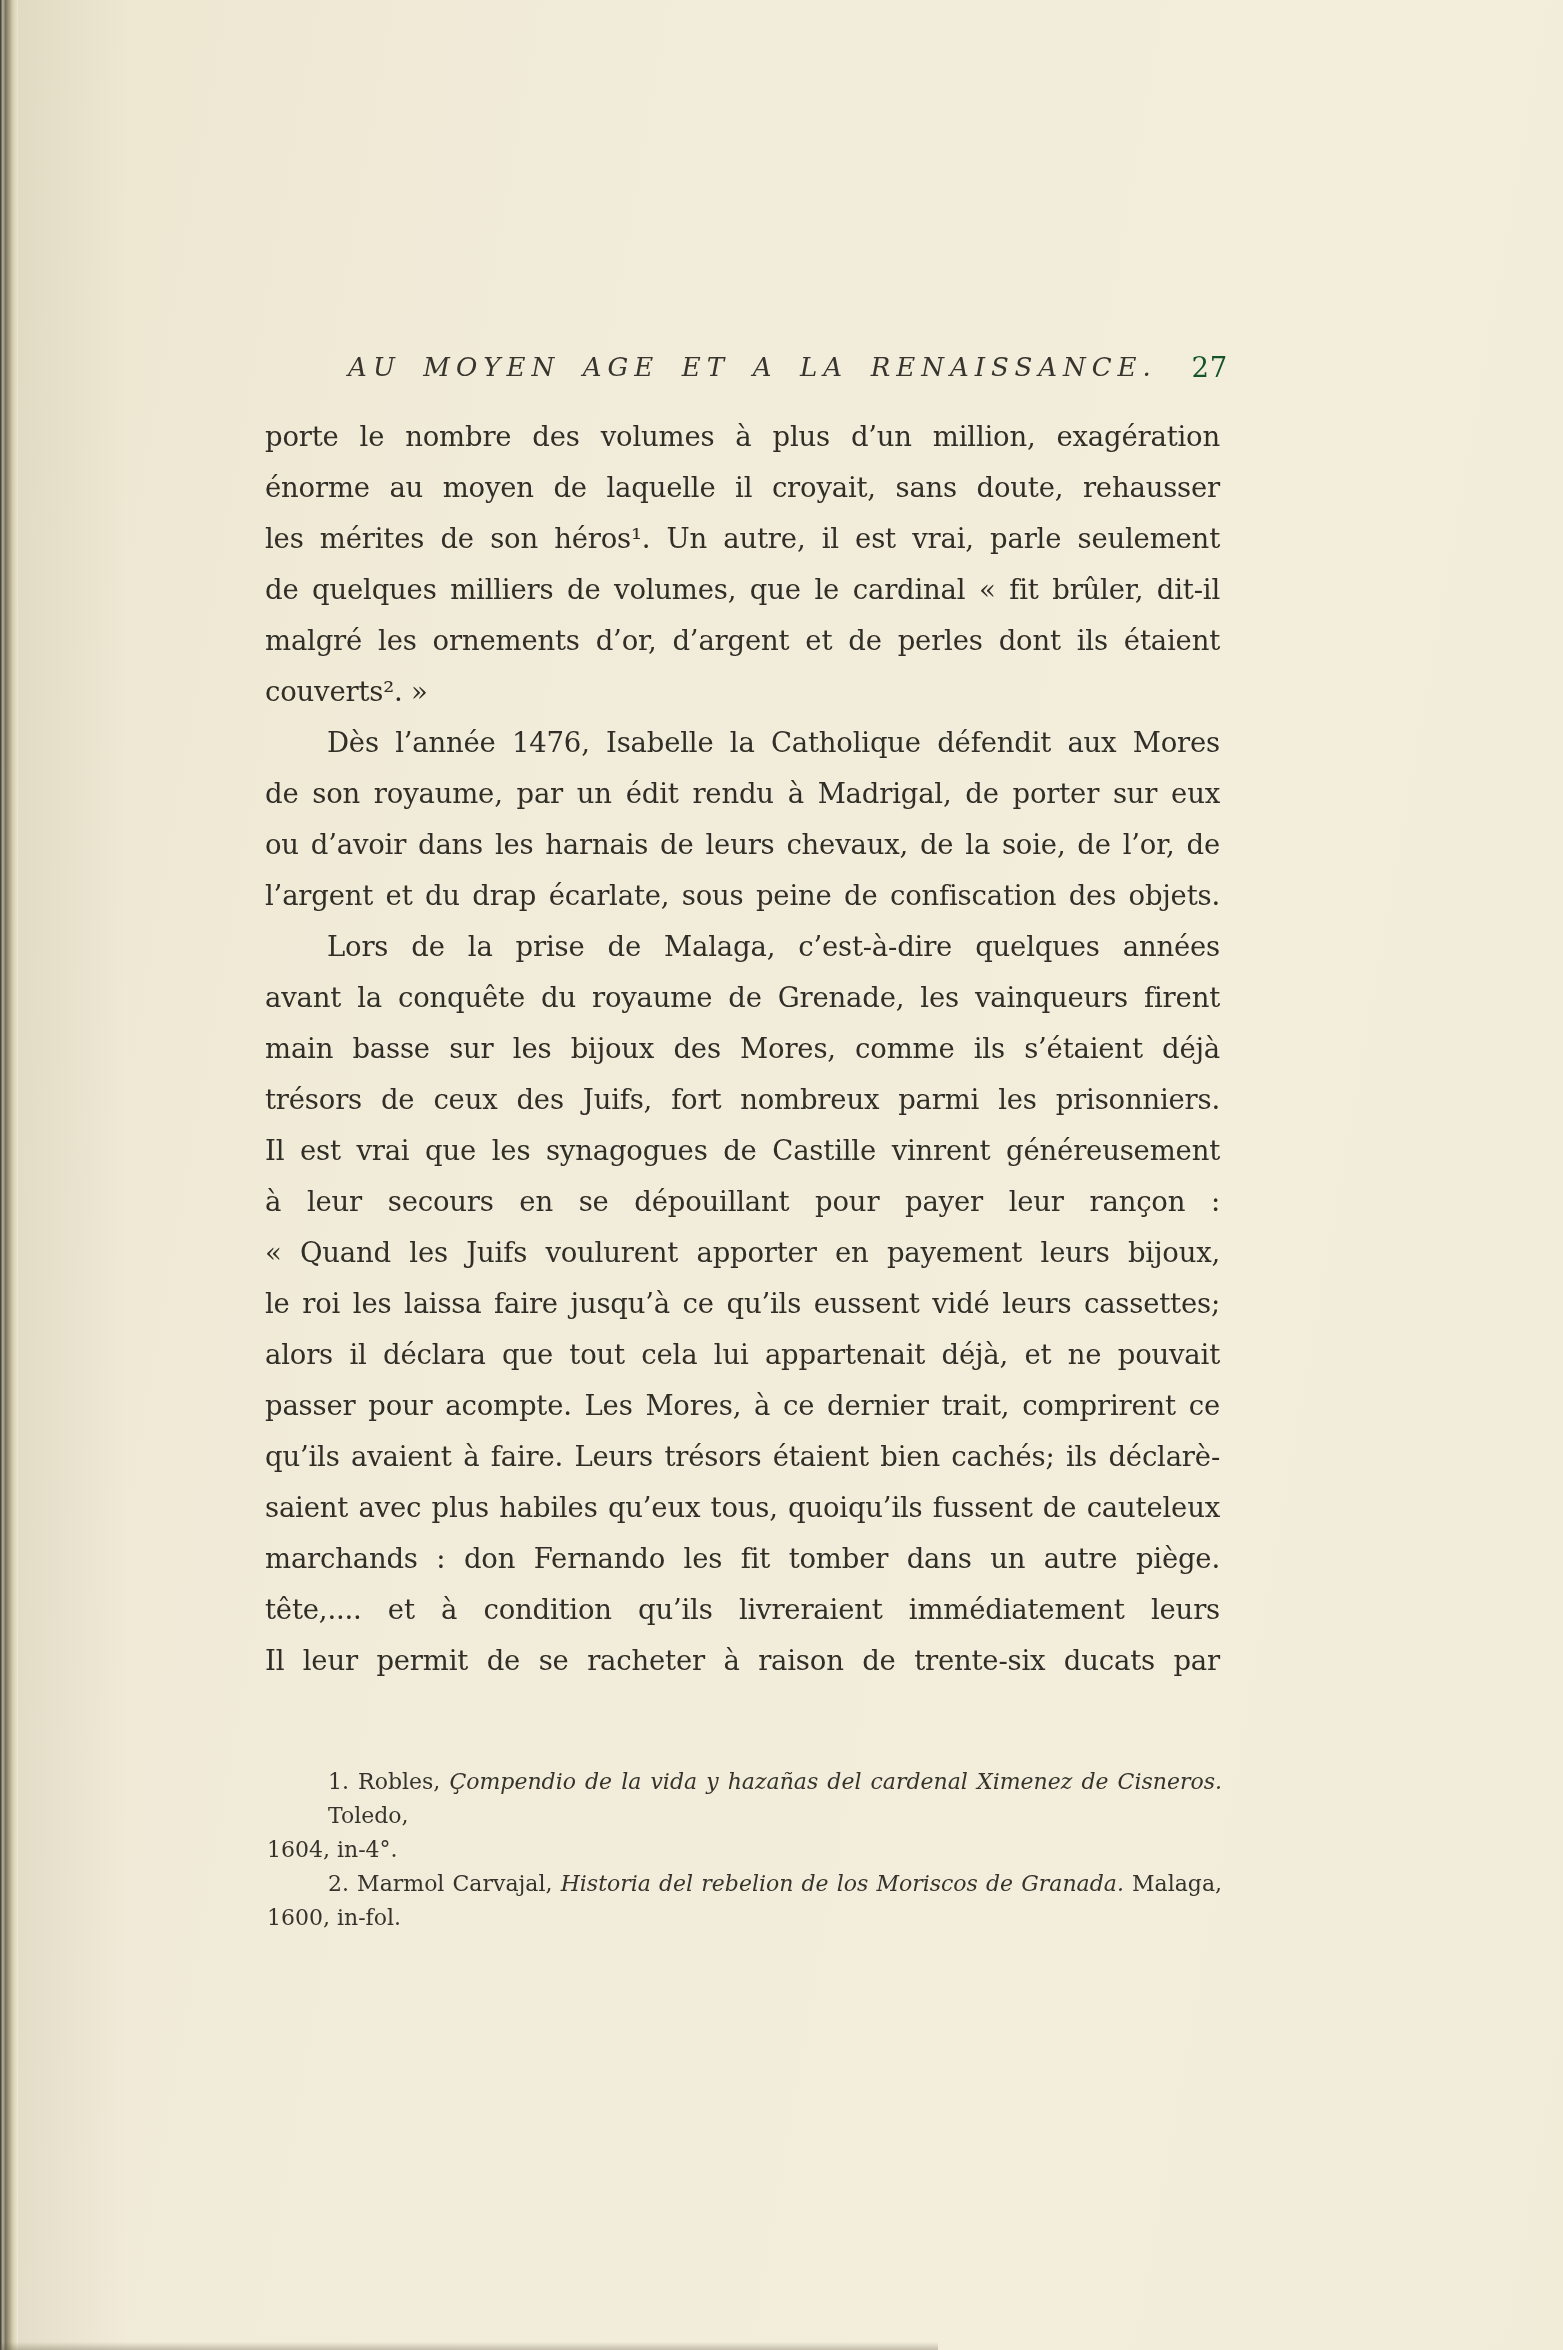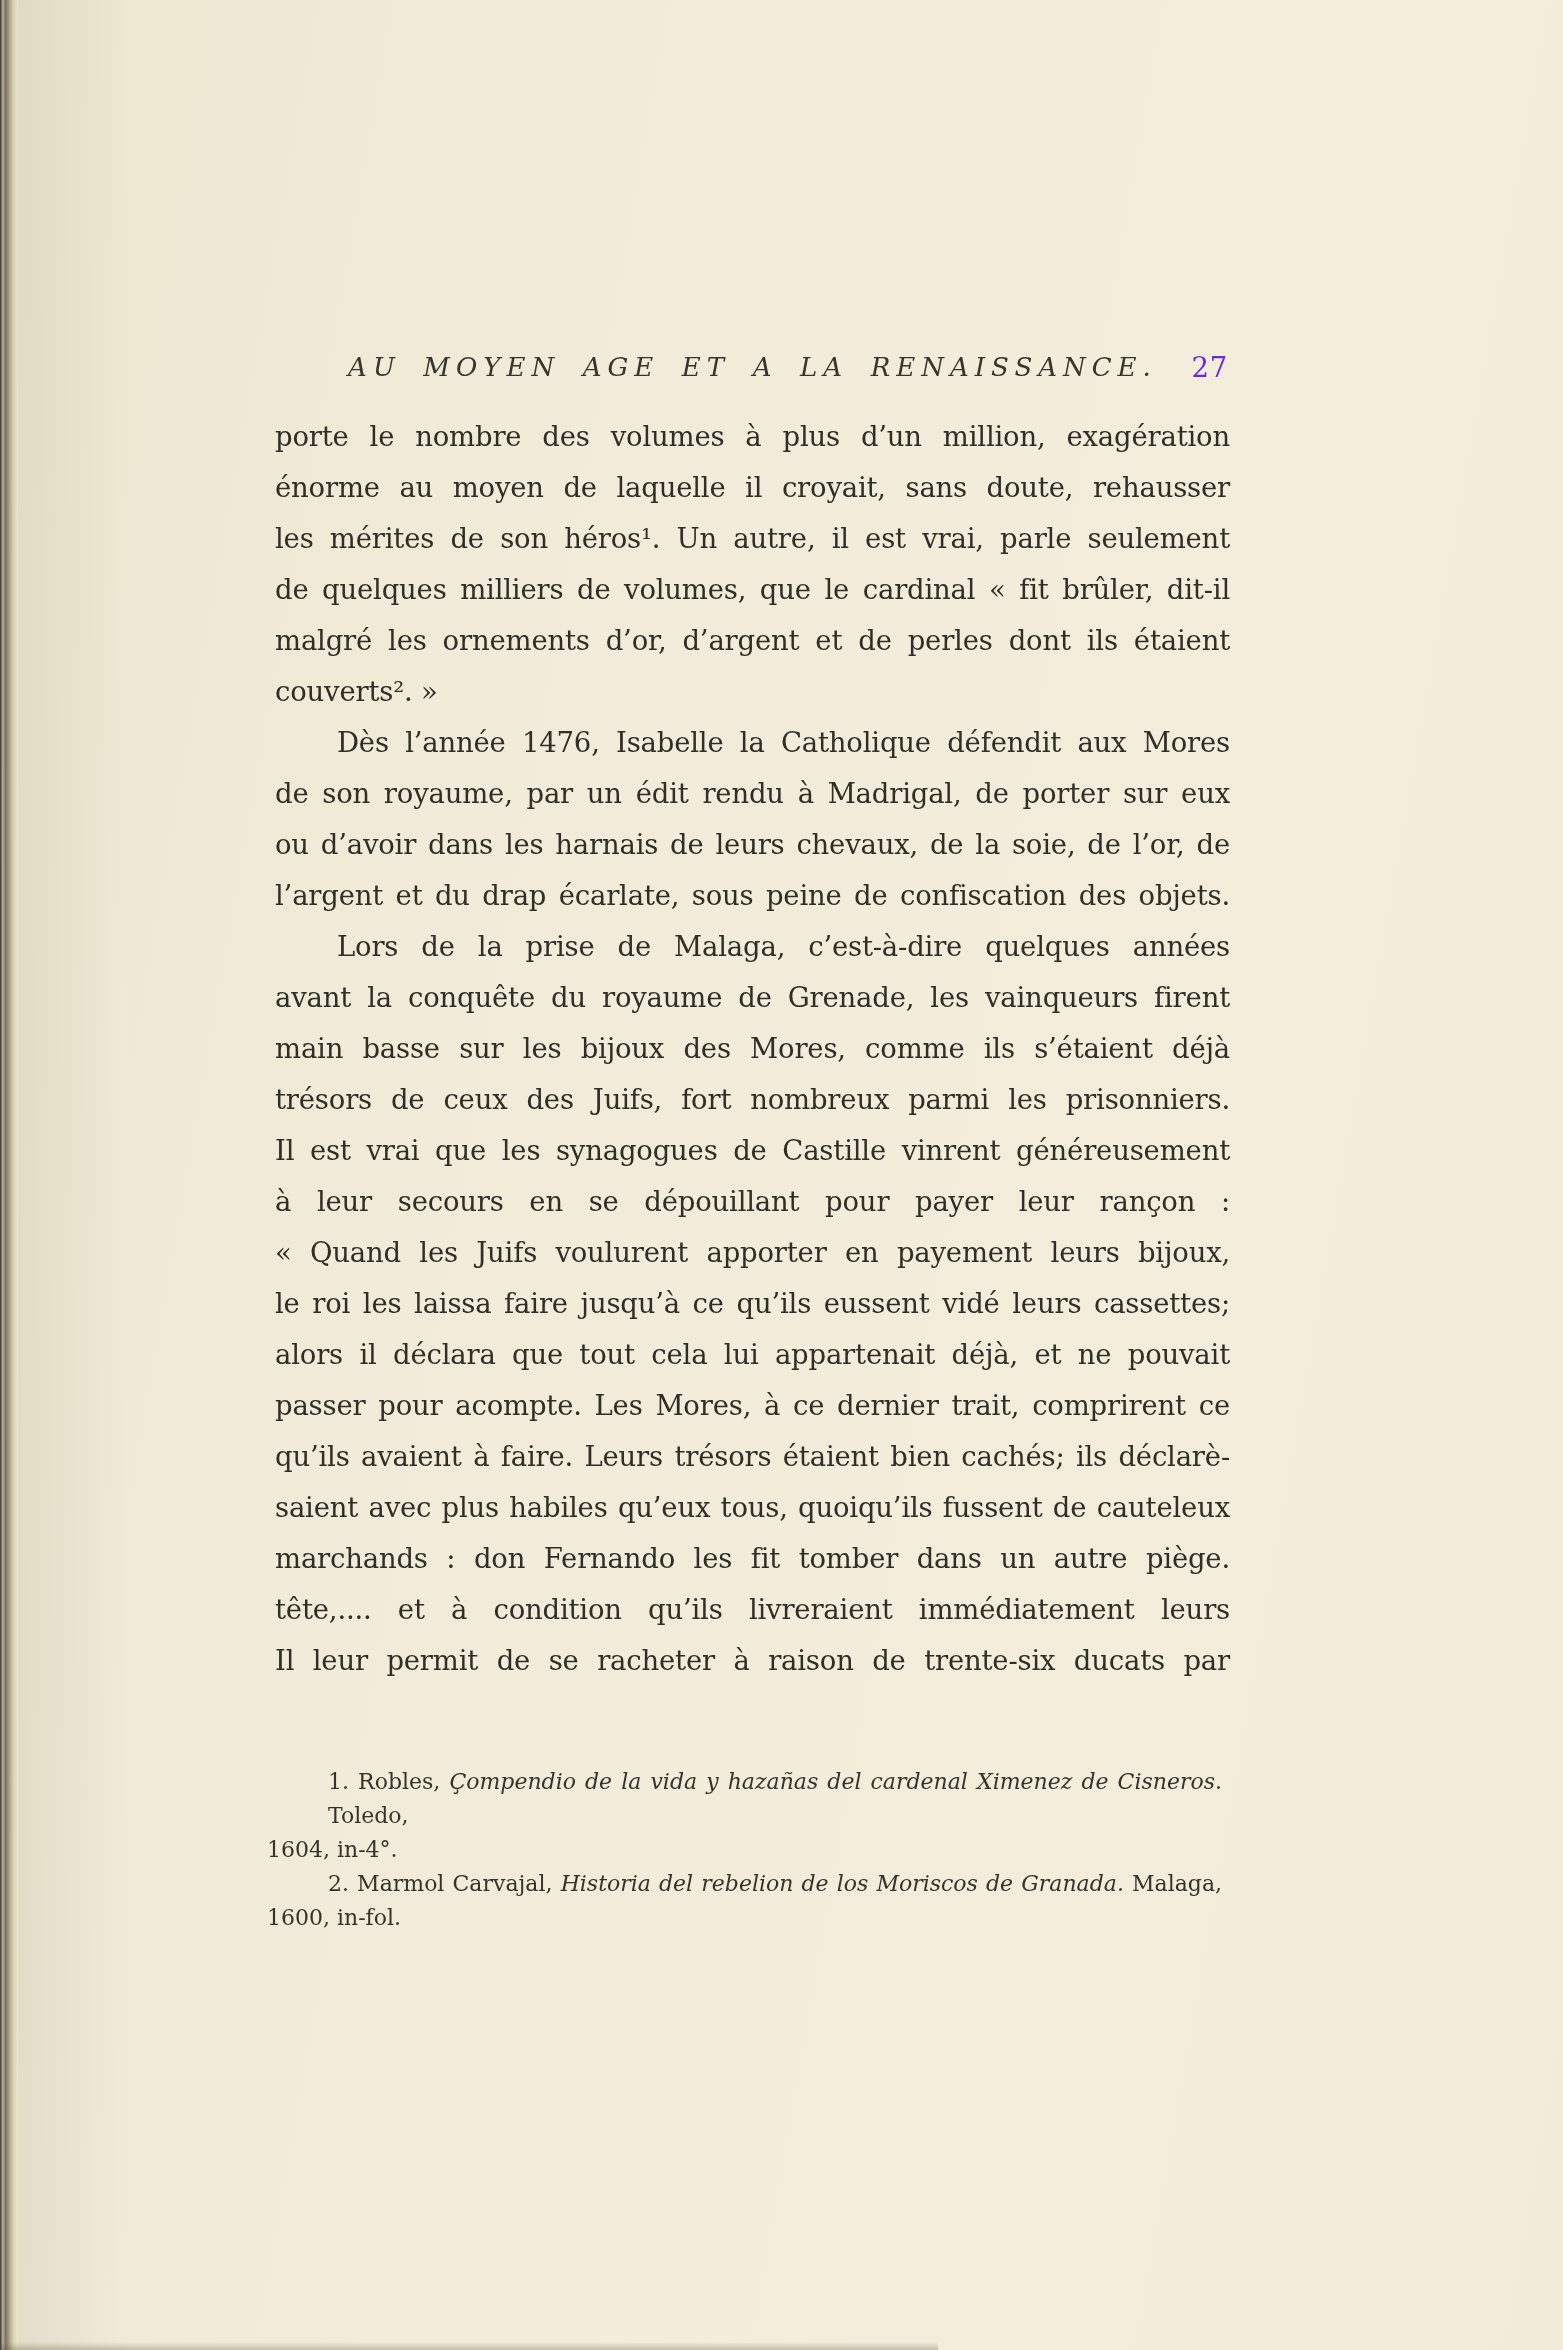--- a/index.html
+++ b/index.html
@@ -25,24 +25,24 @@
     background:linear-gradient(0deg,rgba(90,82,60,0.35),rgba(90,82,60,0));
     pointer-events:none;
   }
   .running-head{
     position:absolute;left:275px;width:955px;top:347px;height:40px;line-height:40px;
   }
   .head-title{
     text-align:center;font-size:26px;letter-spacing:6px;word-spacing:8.3px;color:#37352e;font-style:italic;
   }
   .head-page-number{
-    position:absolute;right:1.8px;top:0;font-size:27.5px;letter-spacing:0.9px;color:#6d28d9;
+    position:absolute;right:1.8px;top:0;font-size:27.5px;letter-spacing:0.9px;color:#14532d;
   }
   .body-text{
-    position:absolute;left:275px;top:411px;width:955px;
+    position:absolute;left:265px;top:411px;width:955px;
     font-size:27.5px;letter-spacing:-0.2px;color:#302e27;
   }
   .bline{
     line-height:51px;white-space:nowrap;
     text-align:justify;text-align-last:justify;white-space:normal;
   }
   .bline.indent{padding-left:62px;}
   .bline.last{text-align-last:left;}
   .footnotes{
     position:absolute;left:267px;top:1765px;width:955px;

